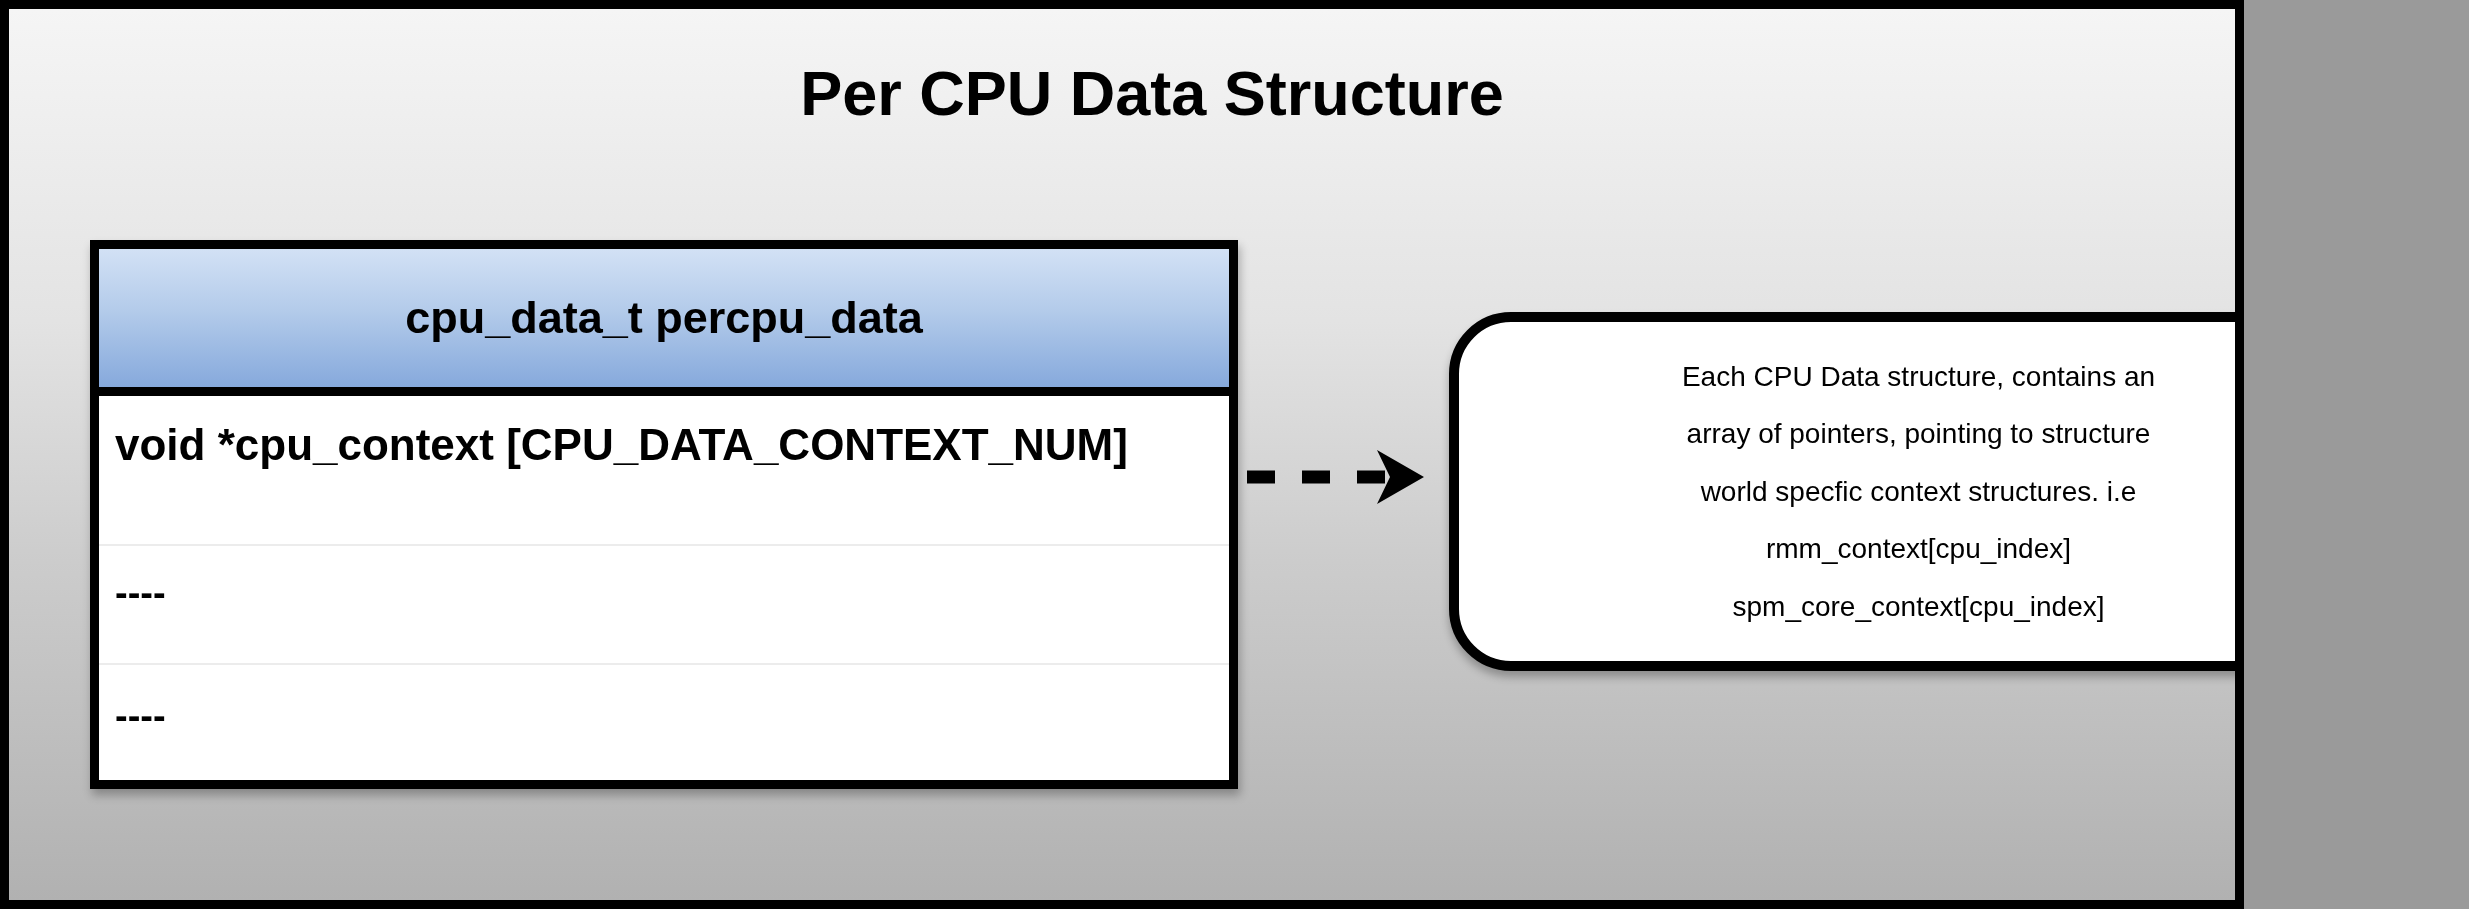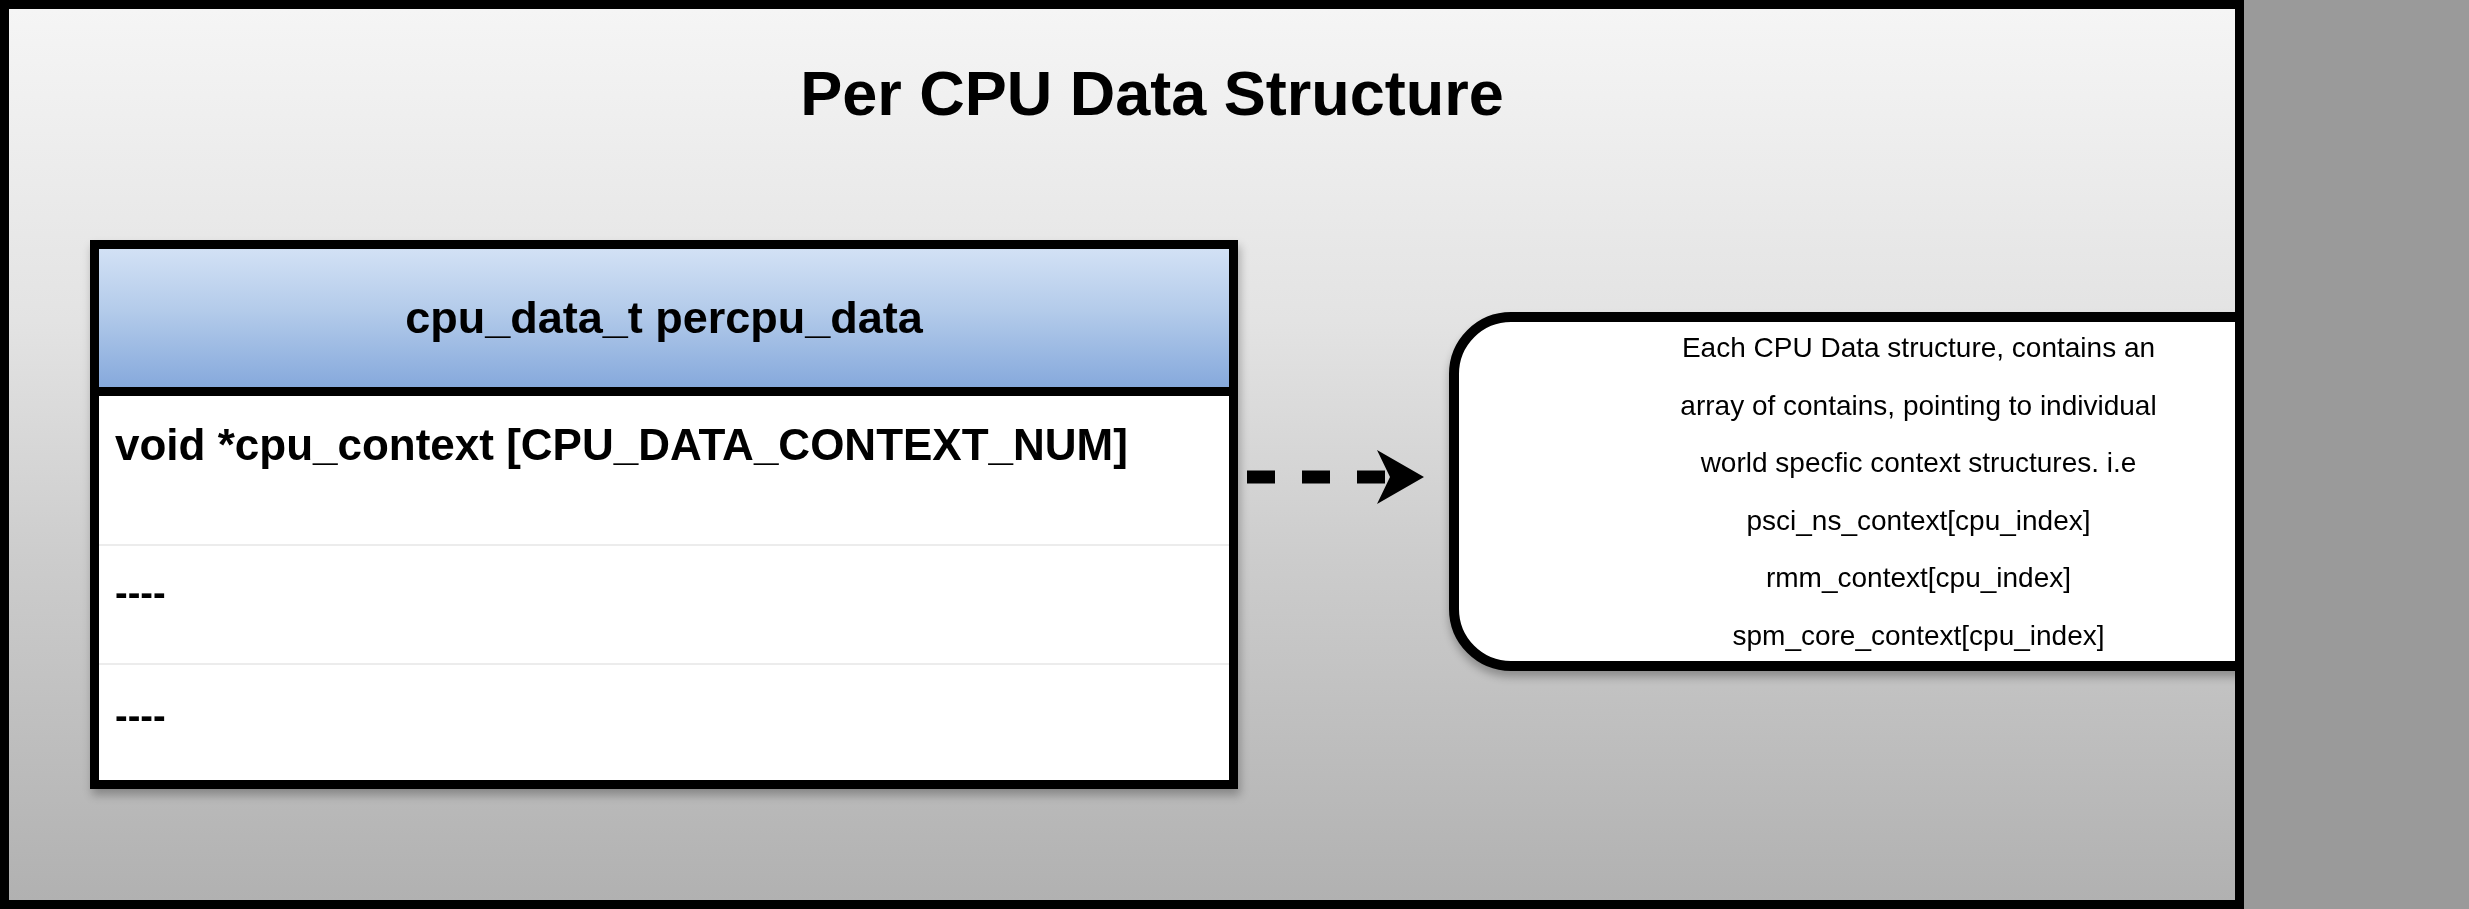--- a/index.html
+++ b/index.html
@@ -119,20 +119,19 @@
     </div>
   </div>
 
   <svg class="arrow-svg" viewBox="0 0 185 60" xmlns="http://www.w3.org/2000/svg">
     <line x1="0" y1="30" x2="140" y2="30" stroke="#000" stroke-width="13" stroke-dasharray="28 27"></line>
     <polygon points="130,3 177,30 130,57 143,30" fill="#000"></polygon>
   </svg>
 
   <div class="callout">
     <div class="callout-line">Each CPU Data structure, contains an</div>
-    <div class="callout-line">array of contains, pointing to individual</div>
+    <div class="callout-line">array of pointers, pointing to structure</div>
     <div class="callout-line">world specfic context structures. i.e</div>
-    <div class="callout-line">psci_ns_context[cpu_index]</div>
     <div class="callout-line">rmm_context[cpu_index]</div>
     <div class="callout-line">spm_core_context[cpu_index]</div>
   </div>
 
 </div>
 
 </body></html>

